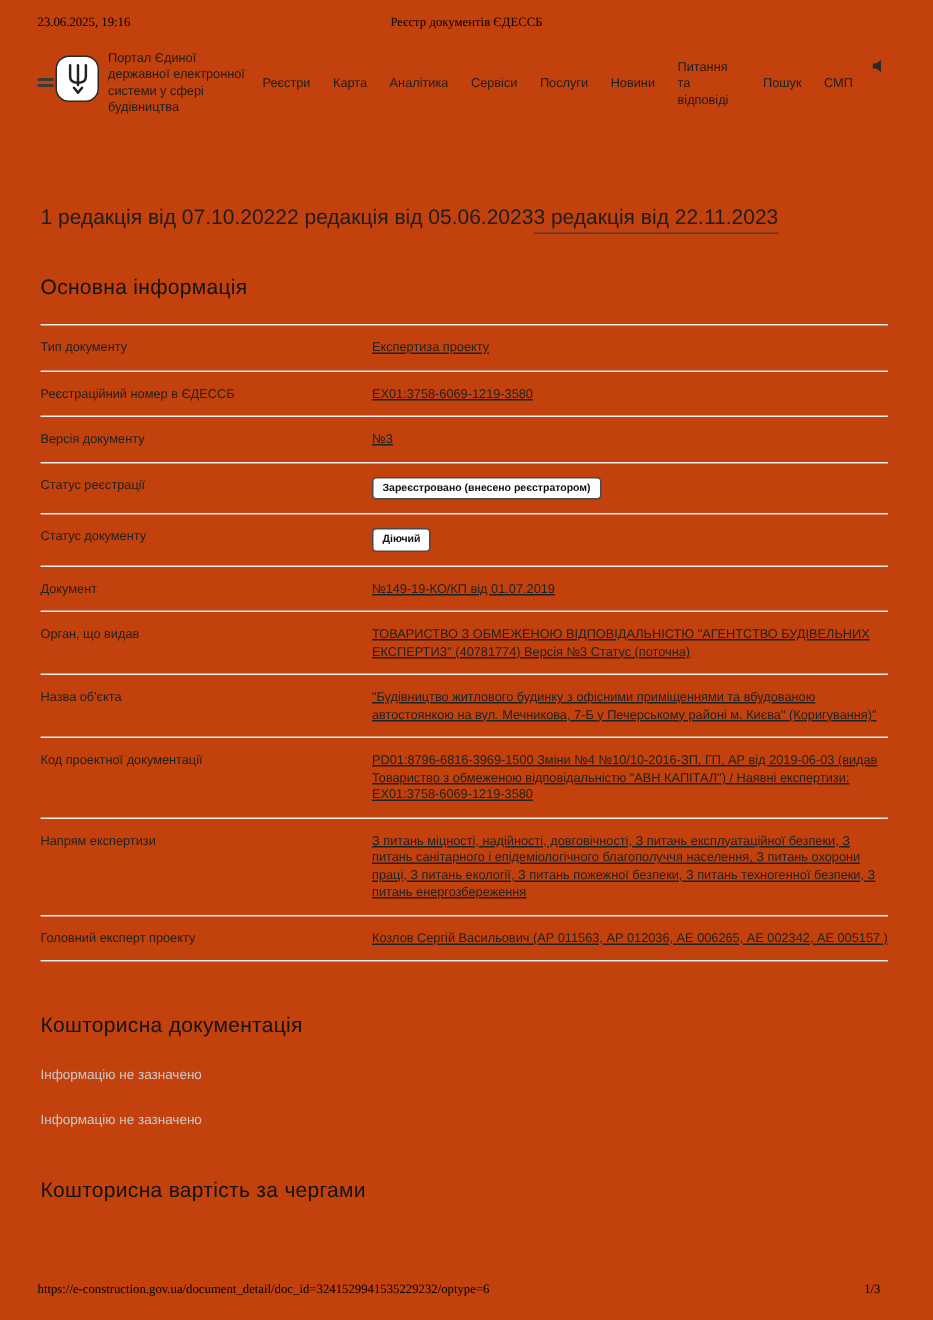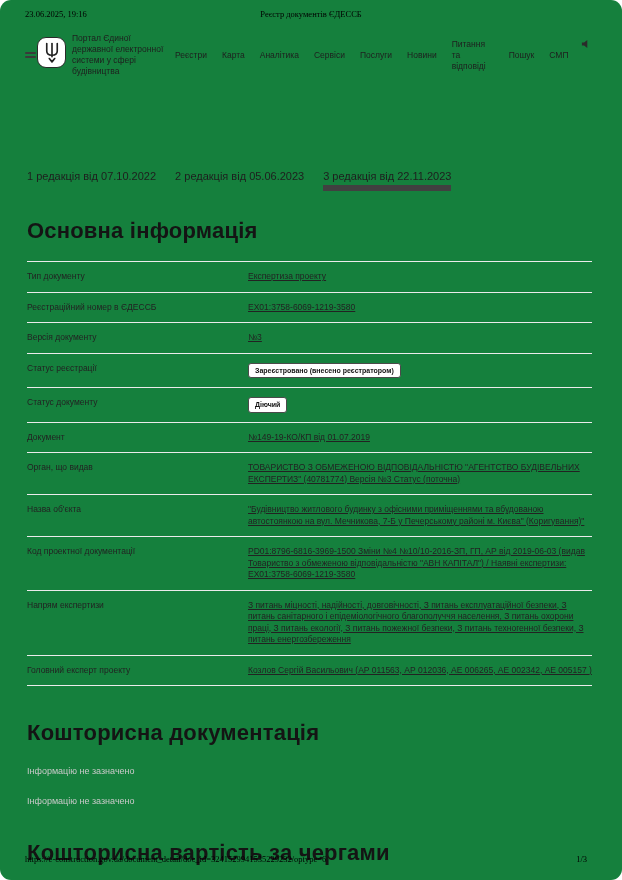--- a/index.html
+++ b/index.html
@@ -1,21 +1,21 @@
 <!DOCTYPE html>
 <html><head>
 <meta charset="utf-8">
 <style>
   * { margin: 0; padding: 0; box-sizing: border-box; }
   html, body { background: #ffffff; }
   body { font-family: "Liberation Sans", sans-serif; color: #1e1e1e; }
   .page {
     position: relative;
     width: 622px; height: 880px;
-    margin: 0 auto; background: #15803d; overflow: hidden; border-radius: 11px;
+    margin: 0 auto; background: #c2410c; overflow: hidden;
   }
   
   .print-header {
     position: absolute; top: 9px; left: 25px; right: 25px; height: 12px;
     font-family: "Liberation Serif", serif; font-size: 8.5px; color: #000;
   }
   .print-header .ph-date { position: absolute; left: 0; top: 0; }
   .print-header .ph-title { position: absolute; left: 0; right: 0; top: 0; text-align: center; }
   .print-footer {
     position: absolute; left: 25px; right: 25px; bottom: 14px; height: 12px;
@@ -37,25 +37,25 @@
     display: flex; align-items: center; justify-content: center;
     margin-top: 4px; margin-right: 6px; background: #fff;
   }
   .brand-text { font-size: 8.5px; line-height: 11px; color: #1e1e1e; width: 100px; }
   .main-nav { display: flex; align-items: center; gap: 15px; margin-top: 6px; font-size: 8.5px; line-height: 11px; }
   .nav-item { white-space: nowrap; color: #1e1e1e; cursor: pointer; }
   .nav-item.wrap { white-space: normal; width: 42px; }
   .a11y-icon { margin-top: 6px; margin-left: 12px; width: 9px; height: 10px; }
   
   .content { position: absolute; top: 136px; left: 27px; right: 30px; }
-  .revisions { display: flex; gap: 19px; font-size: 11px; color: #1e1e1e; margin-top: 34px; }
+  .revisions { display: flex; font-size: 14px; color: #1e1e1e; }
   .revision { padding-bottom: 3px; cursor: pointer; }
-  .revision.active { border-bottom: 6px solid #404040; }
+  .revision.active { border-bottom: 1px solid #404040; }
   h1.section-title {
-    font-size: 22px; font-weight: 700; color: #141414;
+    font-size: 14px; font-weight: 400; color: #141414;
     letter-spacing: 0.2px; margin-top: 27px;
   }
   .info-table { margin-top: 17px; }
   .sep { border-top: 1px solid #ebebeb; }
   .row { display: flex; padding: 9px 0; }
   .row .lbl { width: 221px; flex: 0 0 221px; font-size: 8.5px; line-height: 11.5px; color: #222; }
   .row .val { width: 345px; flex: 0 1 345px; font-size: 8.5px; line-height: 11.5px; color: #222; text-decoration: underline; }
   .badge {
     display: inline-block; border: 1px solid #4a4a4a; border-radius: 3px;
     padding: 2px 6px 2.5px; font-size: 7px; font-weight: 700; color: #111;

